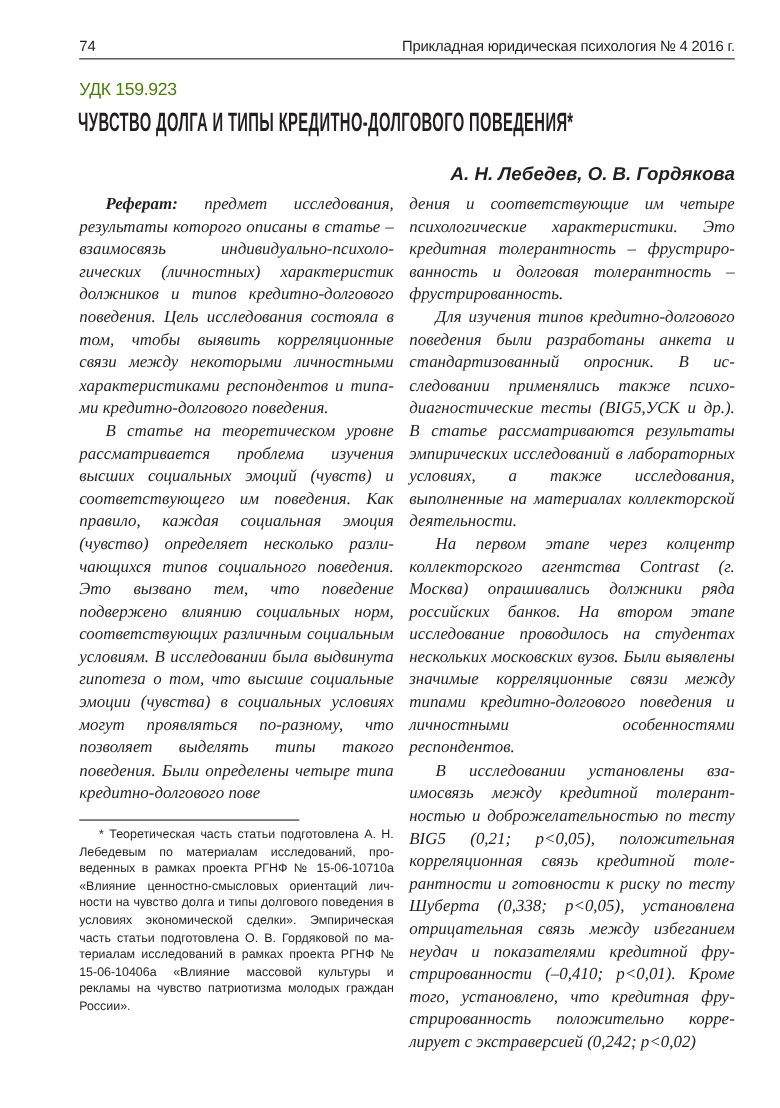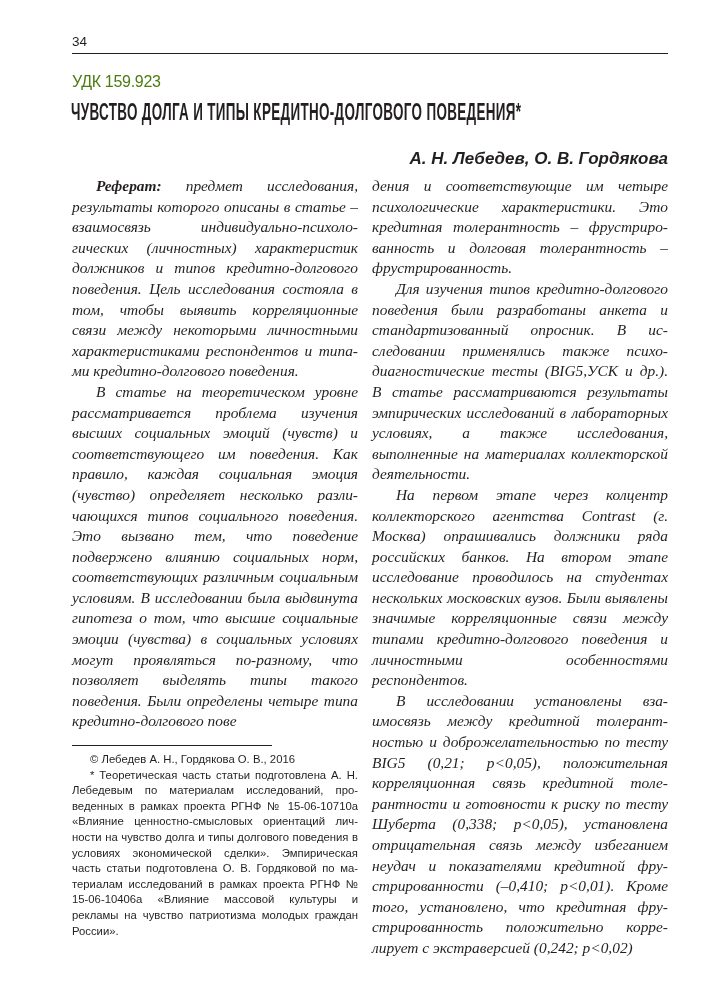--- a/index.html
+++ b/index.html
@@ -40,36 +40,36 @@
     position: absolute; left: 72px; top: 752px; width: 286px;
     font-family: "Liberation Sans", sans-serif; font-size: 11.3px; line-height: 15.6px;
     text-align: justify; color: #231f20;
   }
   .footnotes p { margin: 0; text-indent: 18px; }
 </style>
 </head>
 <body>
 
 <div class="running-header">
-  <span class="page-num">34</span>
+  <span class="page-num">74</span>
+  <span class="journal">Прикладная юридическая психология № 4 2016 г.</span>
 </div>
 
 <div class="udk">УДК 159.923</div>
 <h1 class="title">ЧУВСТВО ДОЛГА И ТИПЫ КРЕДИТНО-ДОЛГОВОГО ПОВЕДЕНИЯ*</h1>
 <div class="authors">А. Н. Лебедев, О. В. Гордякова</div>
 
 <div class="col left">
   <p><span class="lead">Реферат:</span><span> предмет исследования, результаты которого описаны в статье – взаимосвязь индивидуально-психоло­гических (личностных) характеристик должников и типов кредитно-долгового поведения. Цель исследования состояла в том, чтобы выявить корреляционные связи между некоторыми личностными характеристиками респондентов и типа­ми кредитно-долгового поведения.</span></p>
   <p>В статье на теоретическом уровне рассматривается проблема изучения высших социальных эмоций (чувств) и соответствующего им поведения. Как правило, каждая социальная эмоция (чувство) определяет несколько разли­чающихся типов социального поведе­ния. Это вызвано тем, что поведение подвержено влиянию социальных норм, соответствующих различным социаль­ным условиям. В исследовании была выдвинута гипотеза о том, что высшие социальные эмоции (чувства) в соци­альных условиях могут проявляться по-разному, что позволяет выделять типы такого поведения. Были определены четыре типа кредитно-долгового пове­</p>
 </div>
 
 <div class="col right">
   <p class="first-in-col">дения и соответствующие им четыре психологические характеристики. Это кредитная толерантность – фрустриро­ванность и долговая толерантность – фрустрированность.</p>
   <p>Для изучения типов кредитно-долго­вого поведения были разработаны анке­та и стандартизованный опросник. В ис­следовании применялись также психо­диагностические тесты (BIG5,УСК и др.). В статье рассматриваются результаты эмпирических исследований в лабора­торных условиях, а также исследования, выполненные на материалах коллектор­ской деятельности.</p>
   <p>На первом этапе через колцентр коллекторского агентства Contrast (г. Москва) опрашивались должники ряда российских банков. На втором эта­пе исследование проводилось на сту­дентах нескольких московских вузов. Были выявлены значимые корреляци­онные связи между типами кредитно-долгового поведения и личностными особенностями респондентов.</p>
   <p>В исследовании установлены вза­имосвязь между кредитной толерант­ностью и доброжелательностью по те­сту BIG5 (0,21; p&lt;0,05), положительная корреляционная связь кредитной толе­рантности и готовности к риску по тесту Шуберта (0,338; p&lt;0,05), установлена отрицательная связь между избеганием неудач и показателями кредитной фру­стрированности (–0,410; p&lt;0,01). Кроме того, установлено, что кредитная фру­стрированность положительно корре­лирует с экстраверсией (0,242; p&lt;0,02)</p>
 </div>
 
 <div class="fn-rule"></div>
 <div class="footnotes">
-  <p>© Лебедев А. Н., Гордякова О. В., 2016</p>
   <p>* Теоретическая часть статьи подготовлена А. Н. Лебедевым по материалам исследований, про­веденных в рамках проекта РГНФ № 15-06-10710а «Влияние ценностно-смысловых ориентаций лич­ности на чувство долга и типы долгового поведения в условиях экономической сделки». Эмпирическая часть статьи подготовлена О. В. Гордяковой по ма­териалам исследований в рамках проекта РГНФ № 15-06-10406а «Влияние массовой культуры и рекламы на чувство патриотизма молодых граж­дан России».</p>
 </div>
 
 </body></html>

